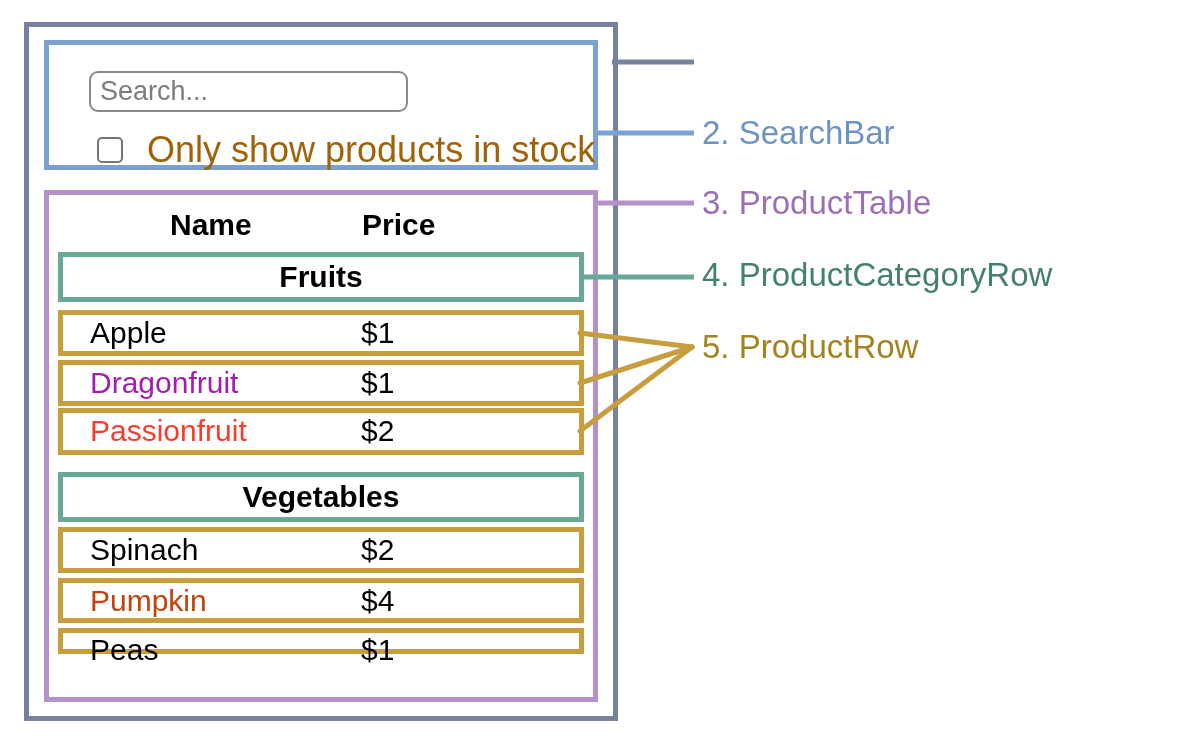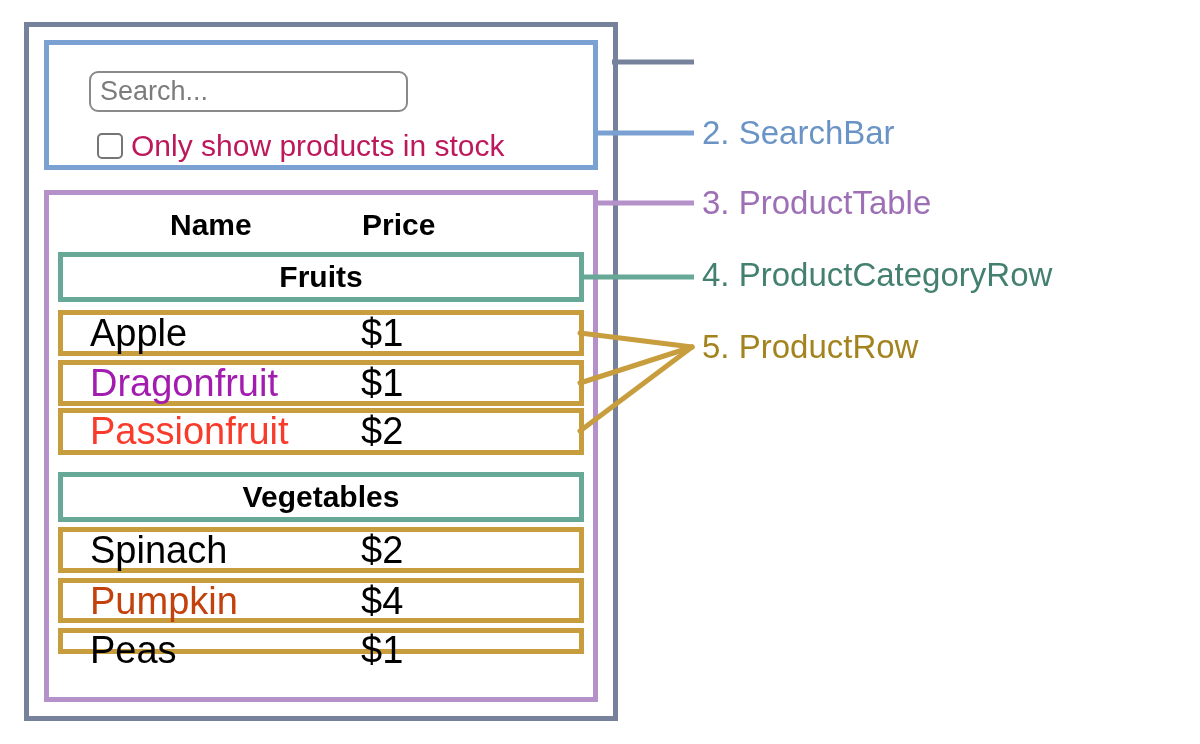--- a/index.html
+++ b/index.html
@@ -13,32 +13,32 @@
   .table-box{left:15px;top:163px;width:554px;height:512px;border:5px solid #b491c8;}
 
   .search-input{position:absolute;left:40px;top:26px;width:319px;height:41px;
     box-sizing:border-box;border:2px solid #8a8a8a;border-radius:9px;
     font-family:Liberation Sans, sans-serif;font-size:27px;color:#202020;
     padding:0 0 0 9px;outline:none;}
   .search-input::placeholder{color:#7c7c7c;}
   .checkbox-row{position:absolute;left:48px;top:84px;display:flex;align-items:center;}
   .checkbox{appearance:none;-webkit-appearance:none;width:26px;height:26px;margin:0;
     box-sizing:border-box;border:2px solid #757575;border-radius:5px;background:#fff;}
-  .checkbox-label{margin-left:8px;font-size:30px;color:#be185d;white-space:nowrap;}
+  .checkbox-label{margin-left:24px;font-size:36px;color:#a16207;white-space:nowrap;}
 
   
   .thead{position:absolute;left:0;top:10px;width:544px;height:40px;}
   .th{position:absolute;font-weight:bold;font-size:30px;color:#000;line-height:40px;}
   .th-name{left:121px;}
   .th-price{left:313px;}
 
   .row{position:absolute;left:9px;width:526px;box-sizing:border-box;background:#fff;}
   .category-row{border:5px solid #67a896;height:50px;text-align:center;
     font-weight:bold;font-size:30px;line-height:40px;color:#000;}
-  .product-row{border:5px solid #c79d3d;height:46px;font-size:38px;line-height:36px;color:#000;}
+  .product-row{border:5px solid #c79d3d;height:46px;font-size:30px;line-height:36px;color:#000;}
   .cell-name{display:inline-block;margin-left:27px;}
   .cell-price{position:absolute;left:298px;top:0;}
 
   
   .connectors{position:absolute;left:0;top:0;z-index:5;pointer-events:none;}
 
   
   .annotation{position:absolute;left:702px;font-size:33px;line-height:40px;
     white-space:nowrap;font-weight:400;}
 </style>

